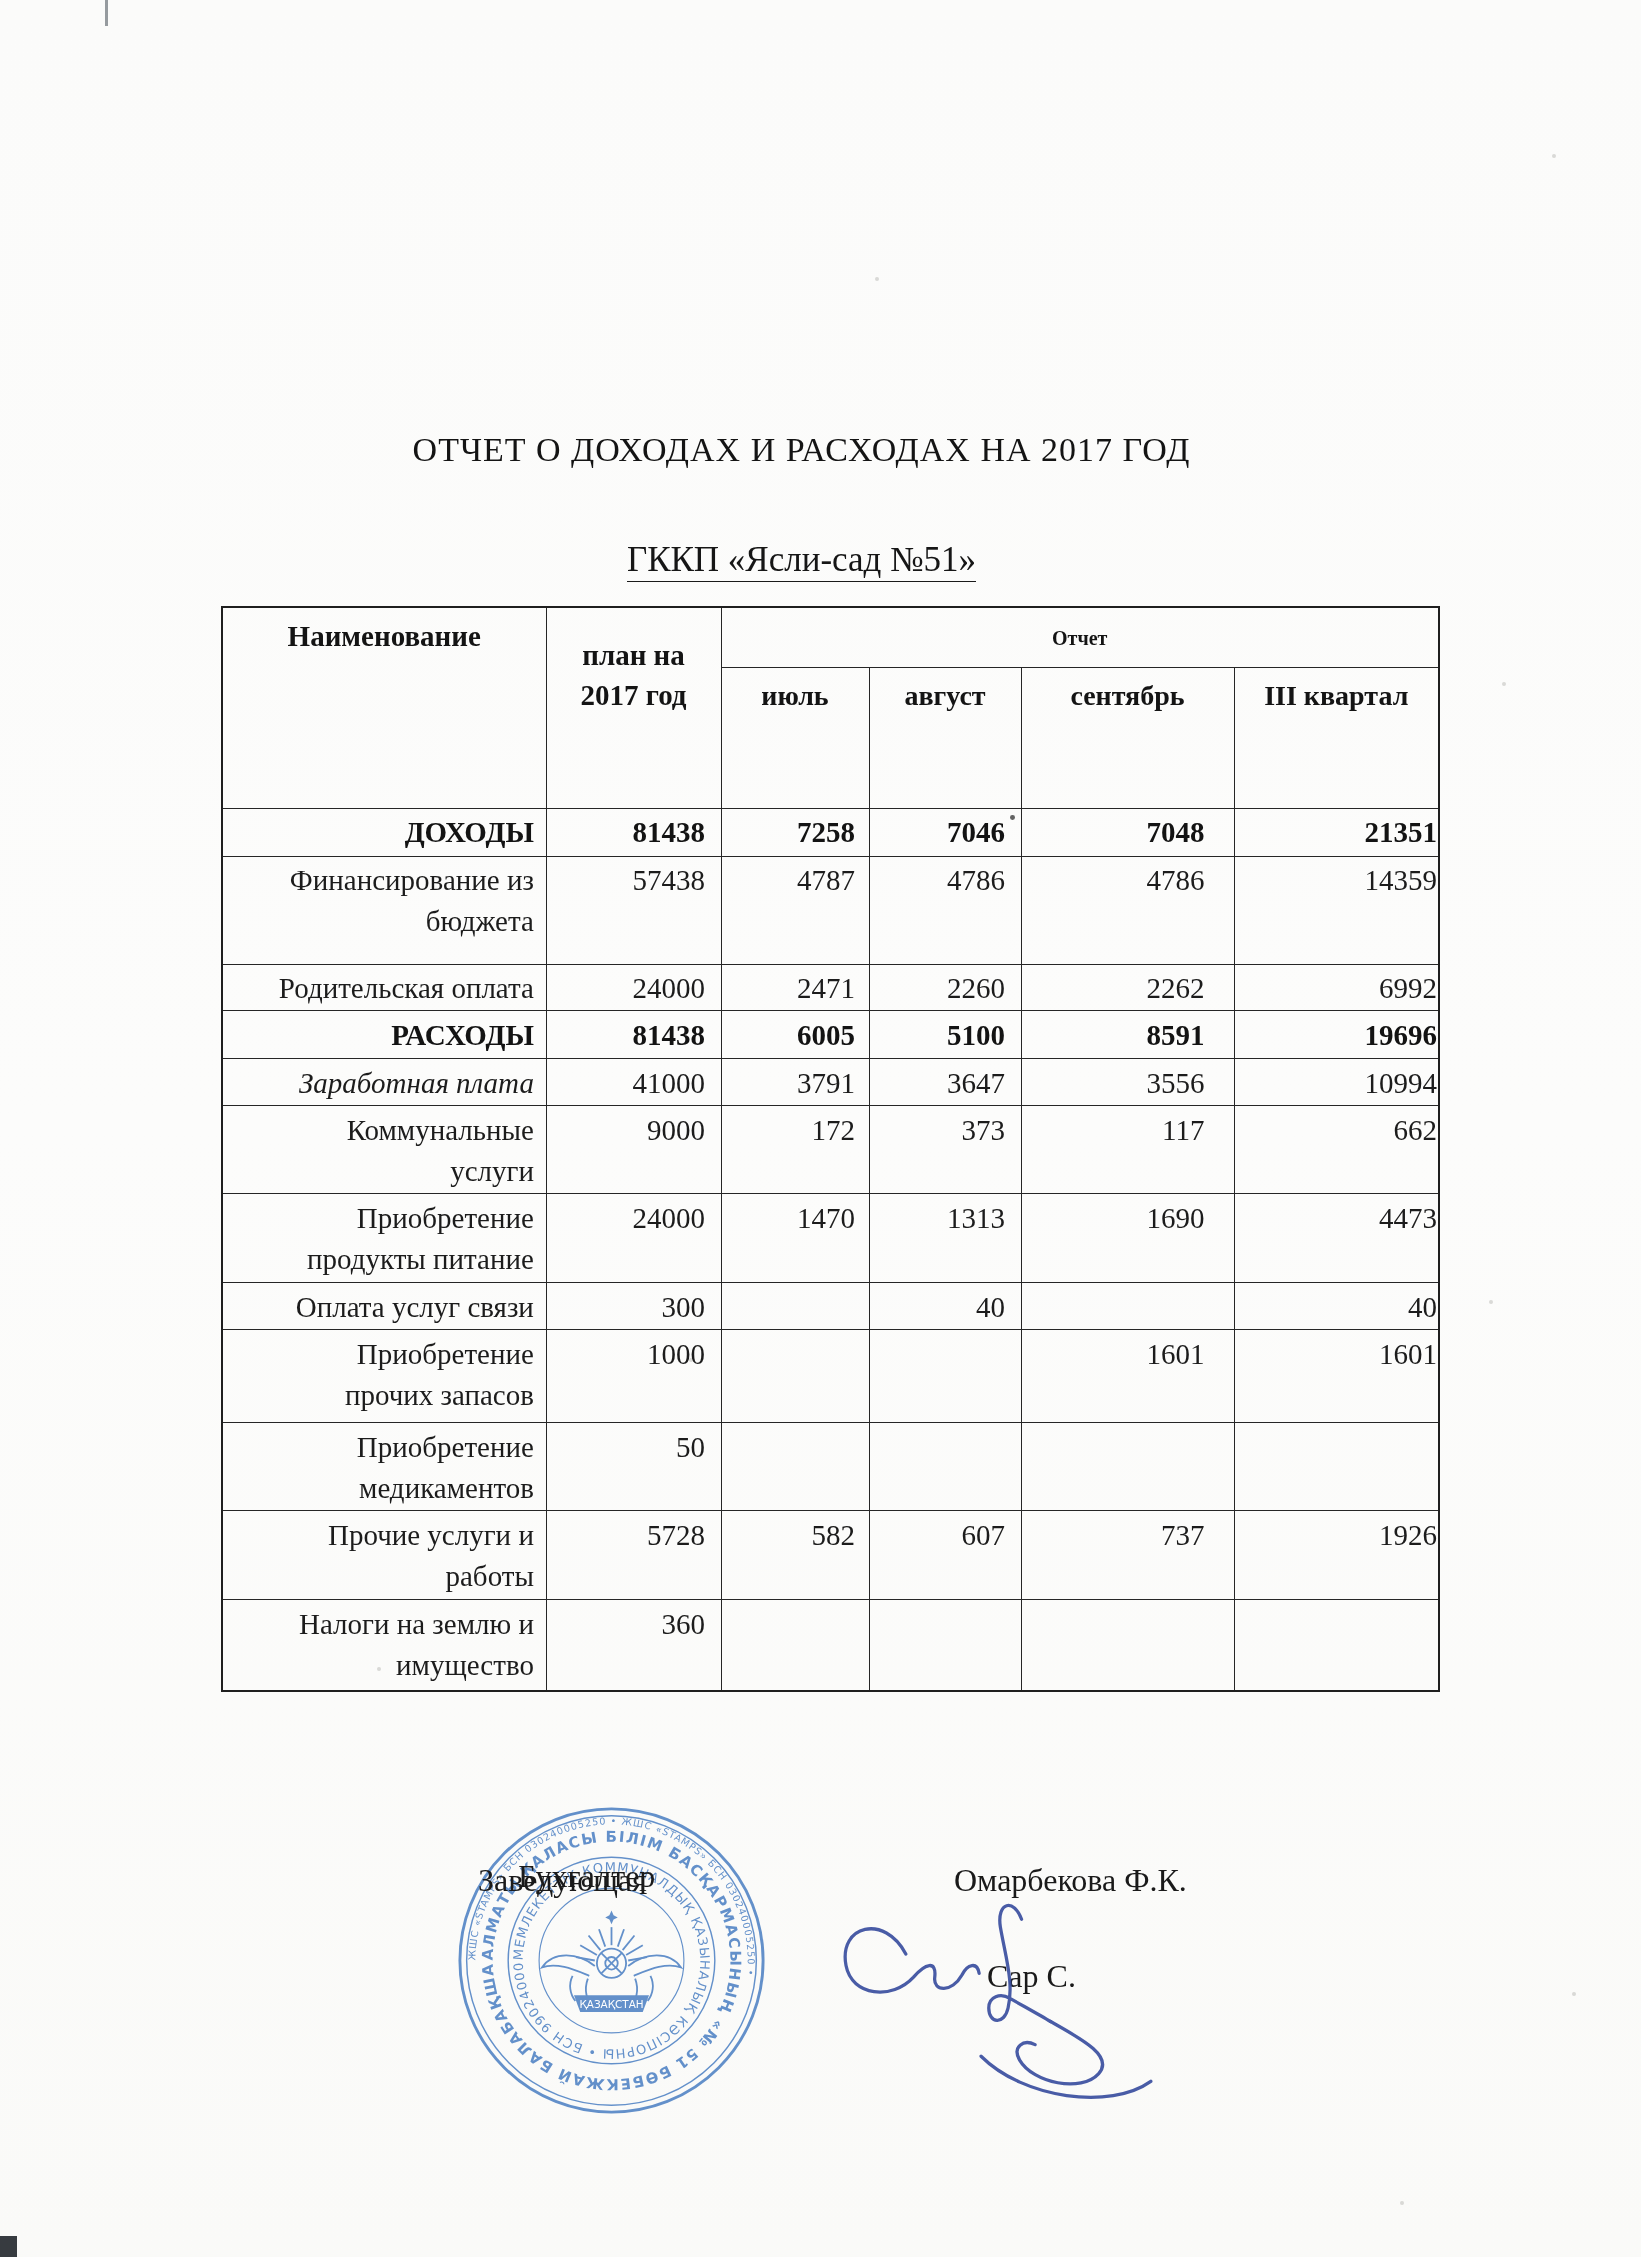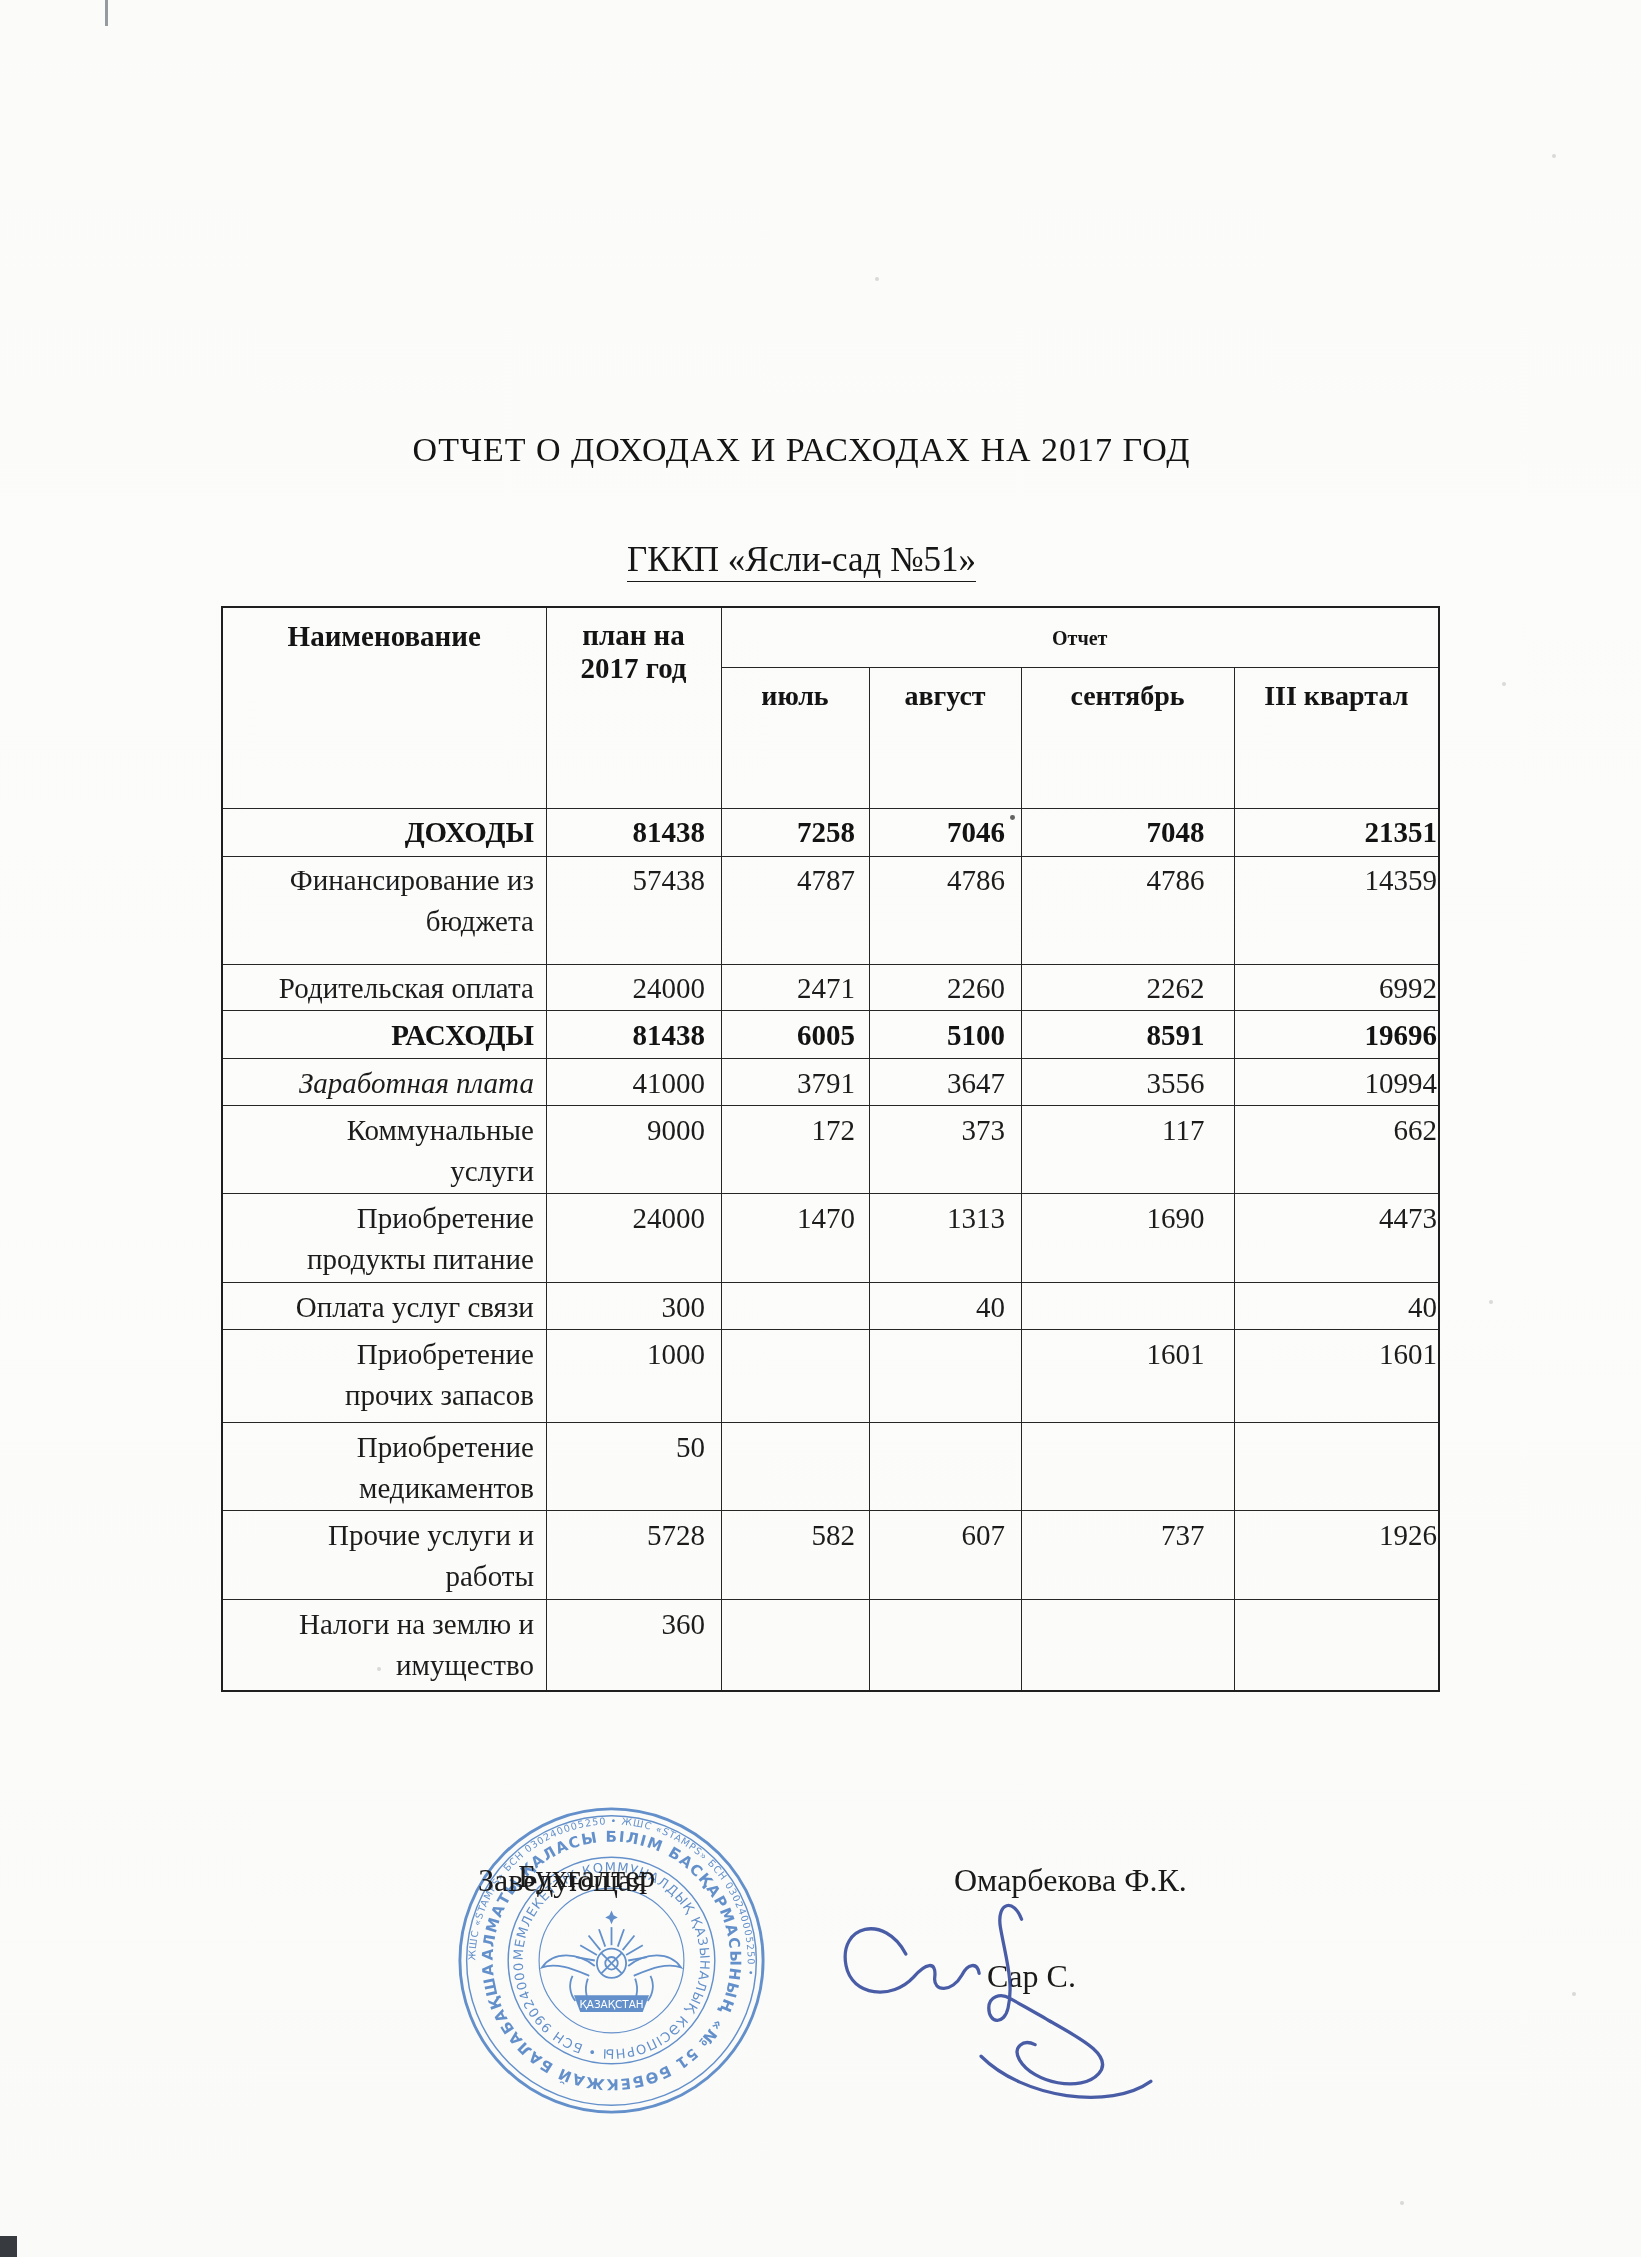--- a/index.html
+++ b/index.html
@@ -33,21 +33,21 @@
     font-size:29px;
   }
   table.report th,table.report td{
     border:1.9px solid #262626;
     vertical-align:top;
     overflow:hidden;
   }
   table.report{border:2.9px solid #1f1f1f;}
   th{font-weight:bold;color:#141414;}
   .th-name{text-align:center;padding-top:11.6px;font-size:29px;}
-  .th-plan{text-align:center;padding:11px 21px 0 21px;font-size:29px;line-height:33px;}
+  .th-plan{text-align:center;padding:27px 21px 0 21px;font-size:29px;line-height:40px;}
   .th-report{height:39px;text-align:center;font-size:20px;padding-top:19px;vertical-align:top;}
   .th-month{height:127px;text-align:center;padding-top:11.6px;font-size:28px;}
   td{padding-top:3.9px;line-height:41px;}
   .col-name{text-align:right;padding-right:11.6px;}
   .col-plan{text-align:right;padding-right:15.4px;}
   .col-jul{text-align:right;padding-right:13.5px;}
   .col-aug{text-align:right;padding-right:15.4px;}
   .col-sep{text-align:right;padding-right:29px;padding-left:19px;}
   .col-q3{text-align:right;padding-right:1px;}
   tr.bold td{font-weight:bold;color:#131313;}

